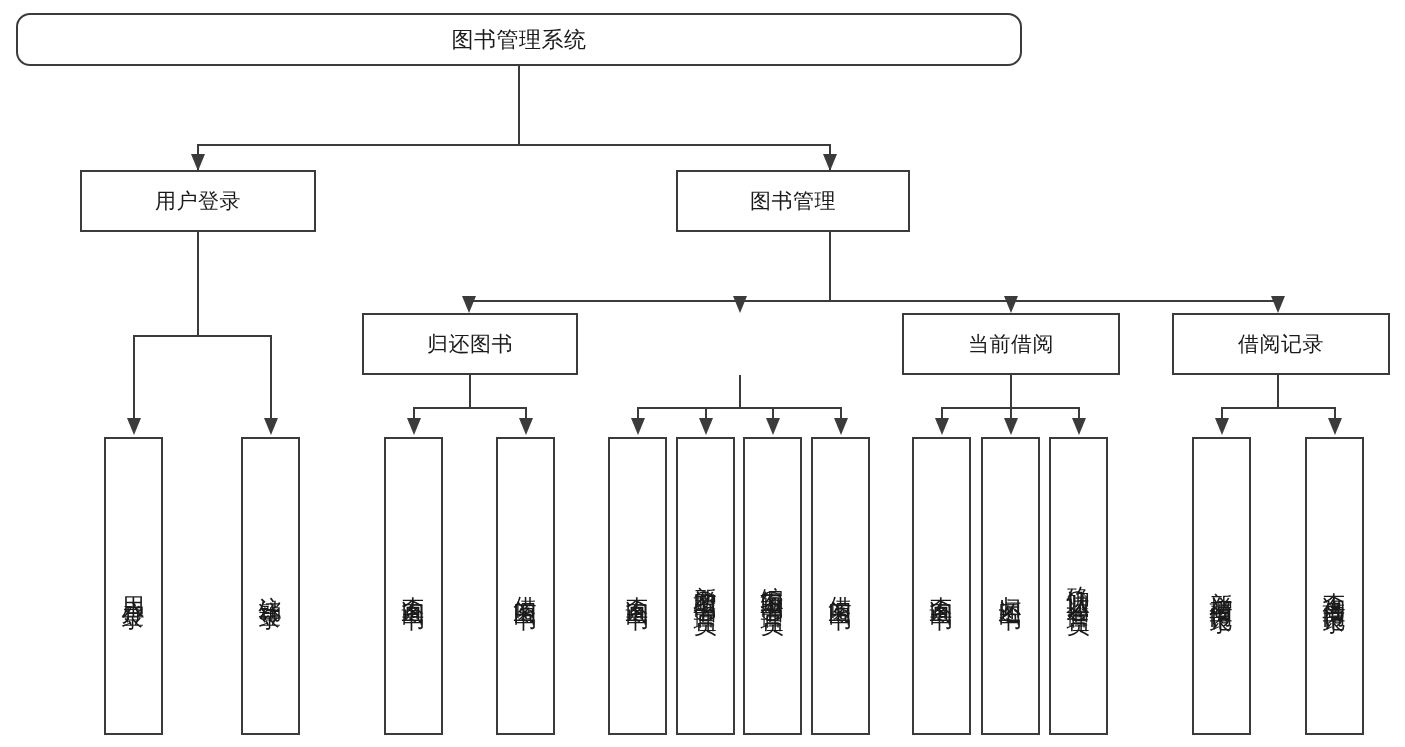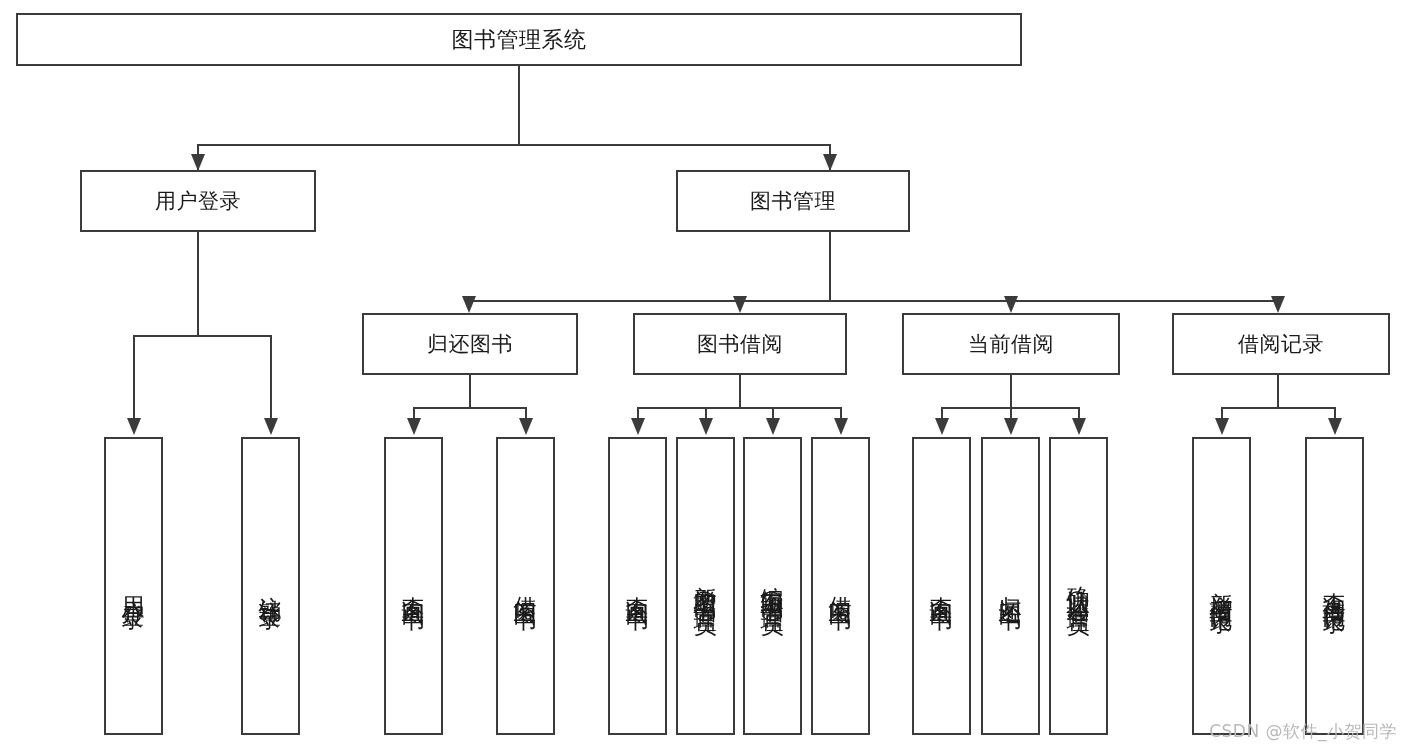--- a/index.html
+++ b/index.html
@@ -135,37 +135,34 @@
   <div class="edge vline" style="left:1078px;top:407px;width:2px;height:14px;"></div>
   <div class="arrow" style="left:1072px;top:418px;"></div>
 
   <div class="edge vline" style="left:1277px;top:375px;width:2px;height:33px;"></div>
   <div class="edge hline" style="left:1221px;top:407px;width:115px;height:2px;"></div>
   <div class="edge vline" style="left:1221px;top:407px;width:2px;height:14px;"></div>
   <div class="arrow" style="left:1215px;top:418px;"></div>
   <div class="edge vline" style="left:1334px;top:407px;width:2px;height:14px;"></div>
   <div class="arrow" style="left:1328px;top:418px;"></div>
 
-  <div class="node h root" style="left:16px;top:13px;width:1006px;height:53px;">
+  <div class="node h root" style="left:16px;top:13px;width:1006px;height:53px;border-radius:14px;">
     <span class="lbl">图书管理系统</span>
   </div>
 
   <div class="node h" style="left:80px;top:170px;width:236px;height:62px;">
     <span class="lbl">用户登录</span>
   </div>
   <div class="node h" style="left:676px;top:170px;width:234px;height:62px;">
     <span class="lbl">图书管理</span>
   </div>
 
   <div class="node h" style="left:362px;top:313px;width:216px;height:62px;">
     <span class="lbl">归还图书</span>
   </div>
-  <div class="node h" style="left:633px;top:313px;width:214px;height:62px;">
-    <span class="lbl">图书借阅</span>
-  </div>
   <div class="node h" style="left:1172px;top:313px;width:218px;height:62px;">
     <span class="lbl">借阅记录</span>
   </div>
   <div class="node h" style="left:902px;top:313px;width:218px;height:62px;">
     <span class="lbl">当前借阅</span>
   </div>
 
   <div class="node v" style="left:104px;top:437px;width:59px;height:298px;">
     <span class="lbl">用户登录</span>
   </div>
@@ -203,15 +200,14 @@
     <span class="lbl">确认归还（管理员）</span>
   </div>
 
   <div class="node v" style="left:1192px;top:437px;width:59px;height:298px;">
     <span class="lbl">新增借阅记录</span>
   </div>
   <div class="node v" style="left:1305px;top:437px;width:59px;height:298px;">
     <span class="lbl">查询借阅记录</span>
   </div>
 
-  <div id="watermark">CSDN @软件_小贺同学</div>
 
 </div>
 
 </body></html>

